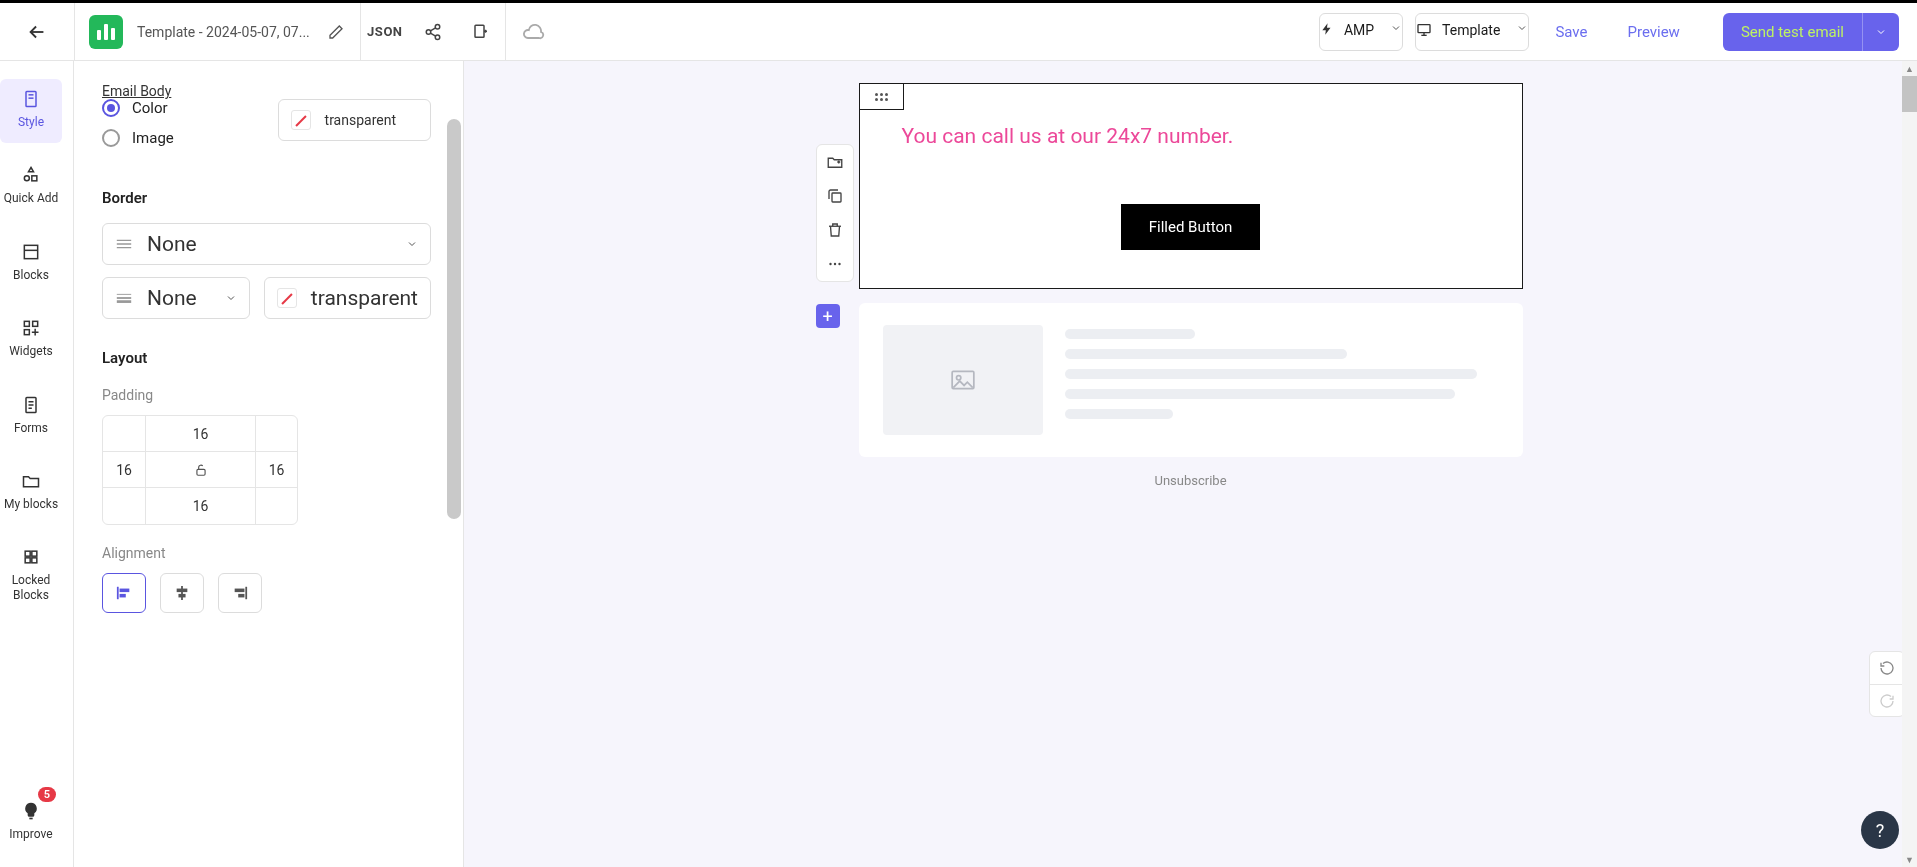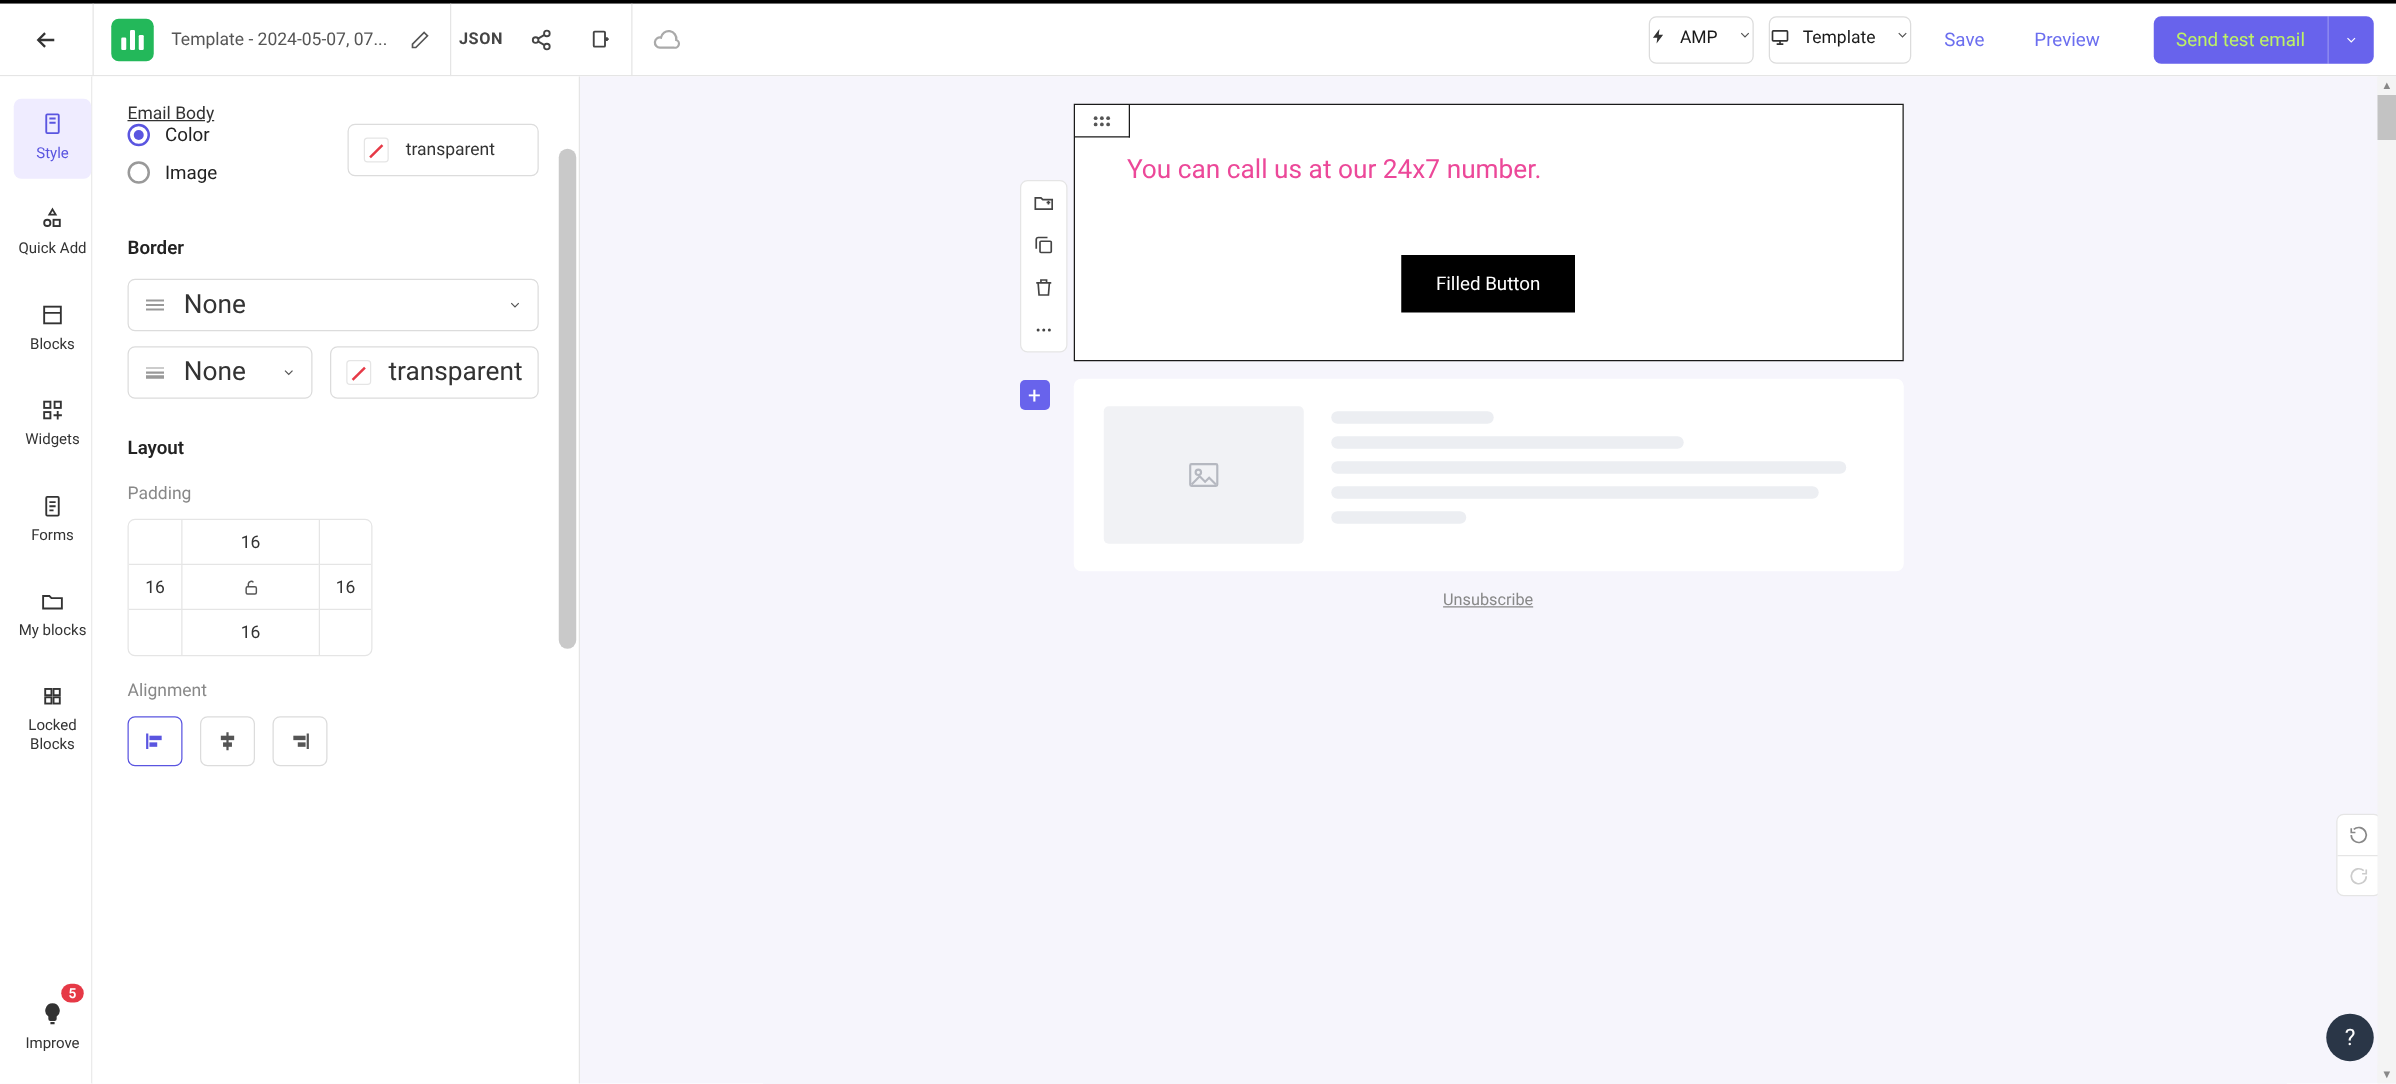--- a/index.html
+++ b/index.html
@@ -27,21 +27,21 @@
 .select-btn { display: flex; align-items: flex-start; gap: 10px; border: 1px solid #dcdcdc; border-radius: 6px; padding: 8px 0; cursor: pointer; background: #fff; height: 38px; }
 .select-btn .chev { margin-left: 6px; color: #555; }
 .link-btn { color: #6b6eef; font-size: 15px; padding: 0 14px; cursor: pointer; }
 .send-btn { display: flex; align-items: center; background: #6863ec; color: #bef264; border-radius: 6px; height: 38px; cursor: pointer; margin-left: 17px; }
 .send-btn .lbl { padding: 0 18px; font-size: 15px; }
 .send-btn .divv { width: 1px; height: 38px; background: rgba(255,255,255,0.3); }
 .send-btn .chevw { width: 36px; display: flex; align-items: center; justify-content: center; }
 .cloud-wrap { width: 54px; display: flex; align-items: center; justify-content: center; color: #888; }
 
 .body { flex: 1; display: flex; overflow: hidden; }
-.sidebar { width: 74px; border-right: 1px solid #e5e5e5; display: flex; flex-direction: column; align-items: flex-end; padding-top: 18px; background: #fff; }
+.sidebar { width: 74px; border-right: 1px solid #e5e5e5; display: flex; flex-direction: column; align-items: flex-start; padding-top: 18px; background: #fff; }
 .sidebar-item { width: 62px; display: flex; flex-direction: column; align-items: center; gap: 6px; padding: 10px 0 14px; font-size: 12px; color: #333; border-radius: 6px; cursor: pointer; margin-bottom: 12px; text-align: center; line-height: 1.2; }
 .sidebar-item.active { background: #efecff; color: #5a55e0; }
 .sidebar-item.active svg { stroke: #5a55e0; }
 .sidebar-spacer { flex: 1; }
 .improve-item { position: relative; }
 .badge { position: absolute; top: -4px; right: 6px; background: #e63946; color: #fff; font-size: 11px; border-radius: 10px; padding: 1px 6px; font-weight: 600; }
 
 .panel { width: 390px; border-right: 1px solid #e5e5e5; padding: 22px 32px 22px 28px; overflow-y: auto; background: #fff; position: relative; }
 .panel-scroll-thumb { position: absolute; right: 2px; top: 58px; width: 14px; height: 400px; background: #c9c9c9; border-radius: 7px; }
 .breadcrumb { font-size: 14px; color: #333; text-decoration: underline; cursor: pointer; }
@@ -89,21 +89,21 @@
 
 .placeholder-card { background: #fff; border-radius: 6px; margin-top: 14px; padding: 22px 24px; display: flex; gap: 22px; }
 .ph-img { width: 160px; height: 110px; background: #f1f2f5; border-radius: 4px; display: flex; align-items: center; justify-content: center; color: #b5b8c0; }
 .ph-lines { flex: 1; display: flex; flex-direction: column; gap: 10px; padding-top: 4px;}
 .ph-line { height: 10px; background: #eceef2; border-radius: 5px; }
 .ph-line.w30 { width: 30%; }
 .ph-line.w65 { width: 65%; }
 .ph-line.w95 { width: 95%; }
 .ph-line.w90 { width: 90%; }
 .ph-line.w25 { width: 25%; }
-.unsubscribe { text-align: center; font-size: 13px; color: #888; text-decoration: underline; margin-top: 16px; cursor: pointer; }
+.unsubscribe { text-align: center; font-size: 13px; color: #888; margin-top: 16px; cursor: pointer; }
 
 .float-right { position: absolute; right: 12px; bottom: 150px; width: 36px; background: #fff; border: 1px solid #e5e5e5; border-radius: 6px; display: flex; flex-direction: column; }
 .float-right div { height: 32px; display: flex; align-items: center; justify-content: center; color: #888; cursor: pointer; }
 .float-right div + div { border-top: 1px solid #e5e5e5; }
 .help-btn { position: absolute; right: 18px; bottom: 18px; width: 38px; height: 38px; background: #2a3647; color: #fff; border-radius: 50%; display: flex; align-items: center; justify-content: center; font-size: 18px; cursor: pointer; }
 
 .right-scrollbar { position: absolute; right: 0; top: 0; width: 15px; height: 100%; background: #f4f4f4; }
 .right-scroll-thumb { width: 15px; height: 36px; background: #c3c3c3; position: absolute; top: 0; }
 .right-scroll-arrow { position: absolute; width: 15px; height: 15px; display: flex; align-items: center; justify-content: center; color: #888; font-size: 9px; background:#f4f4f4;}
 .right-scroll-arrow.up { top: 0; }

